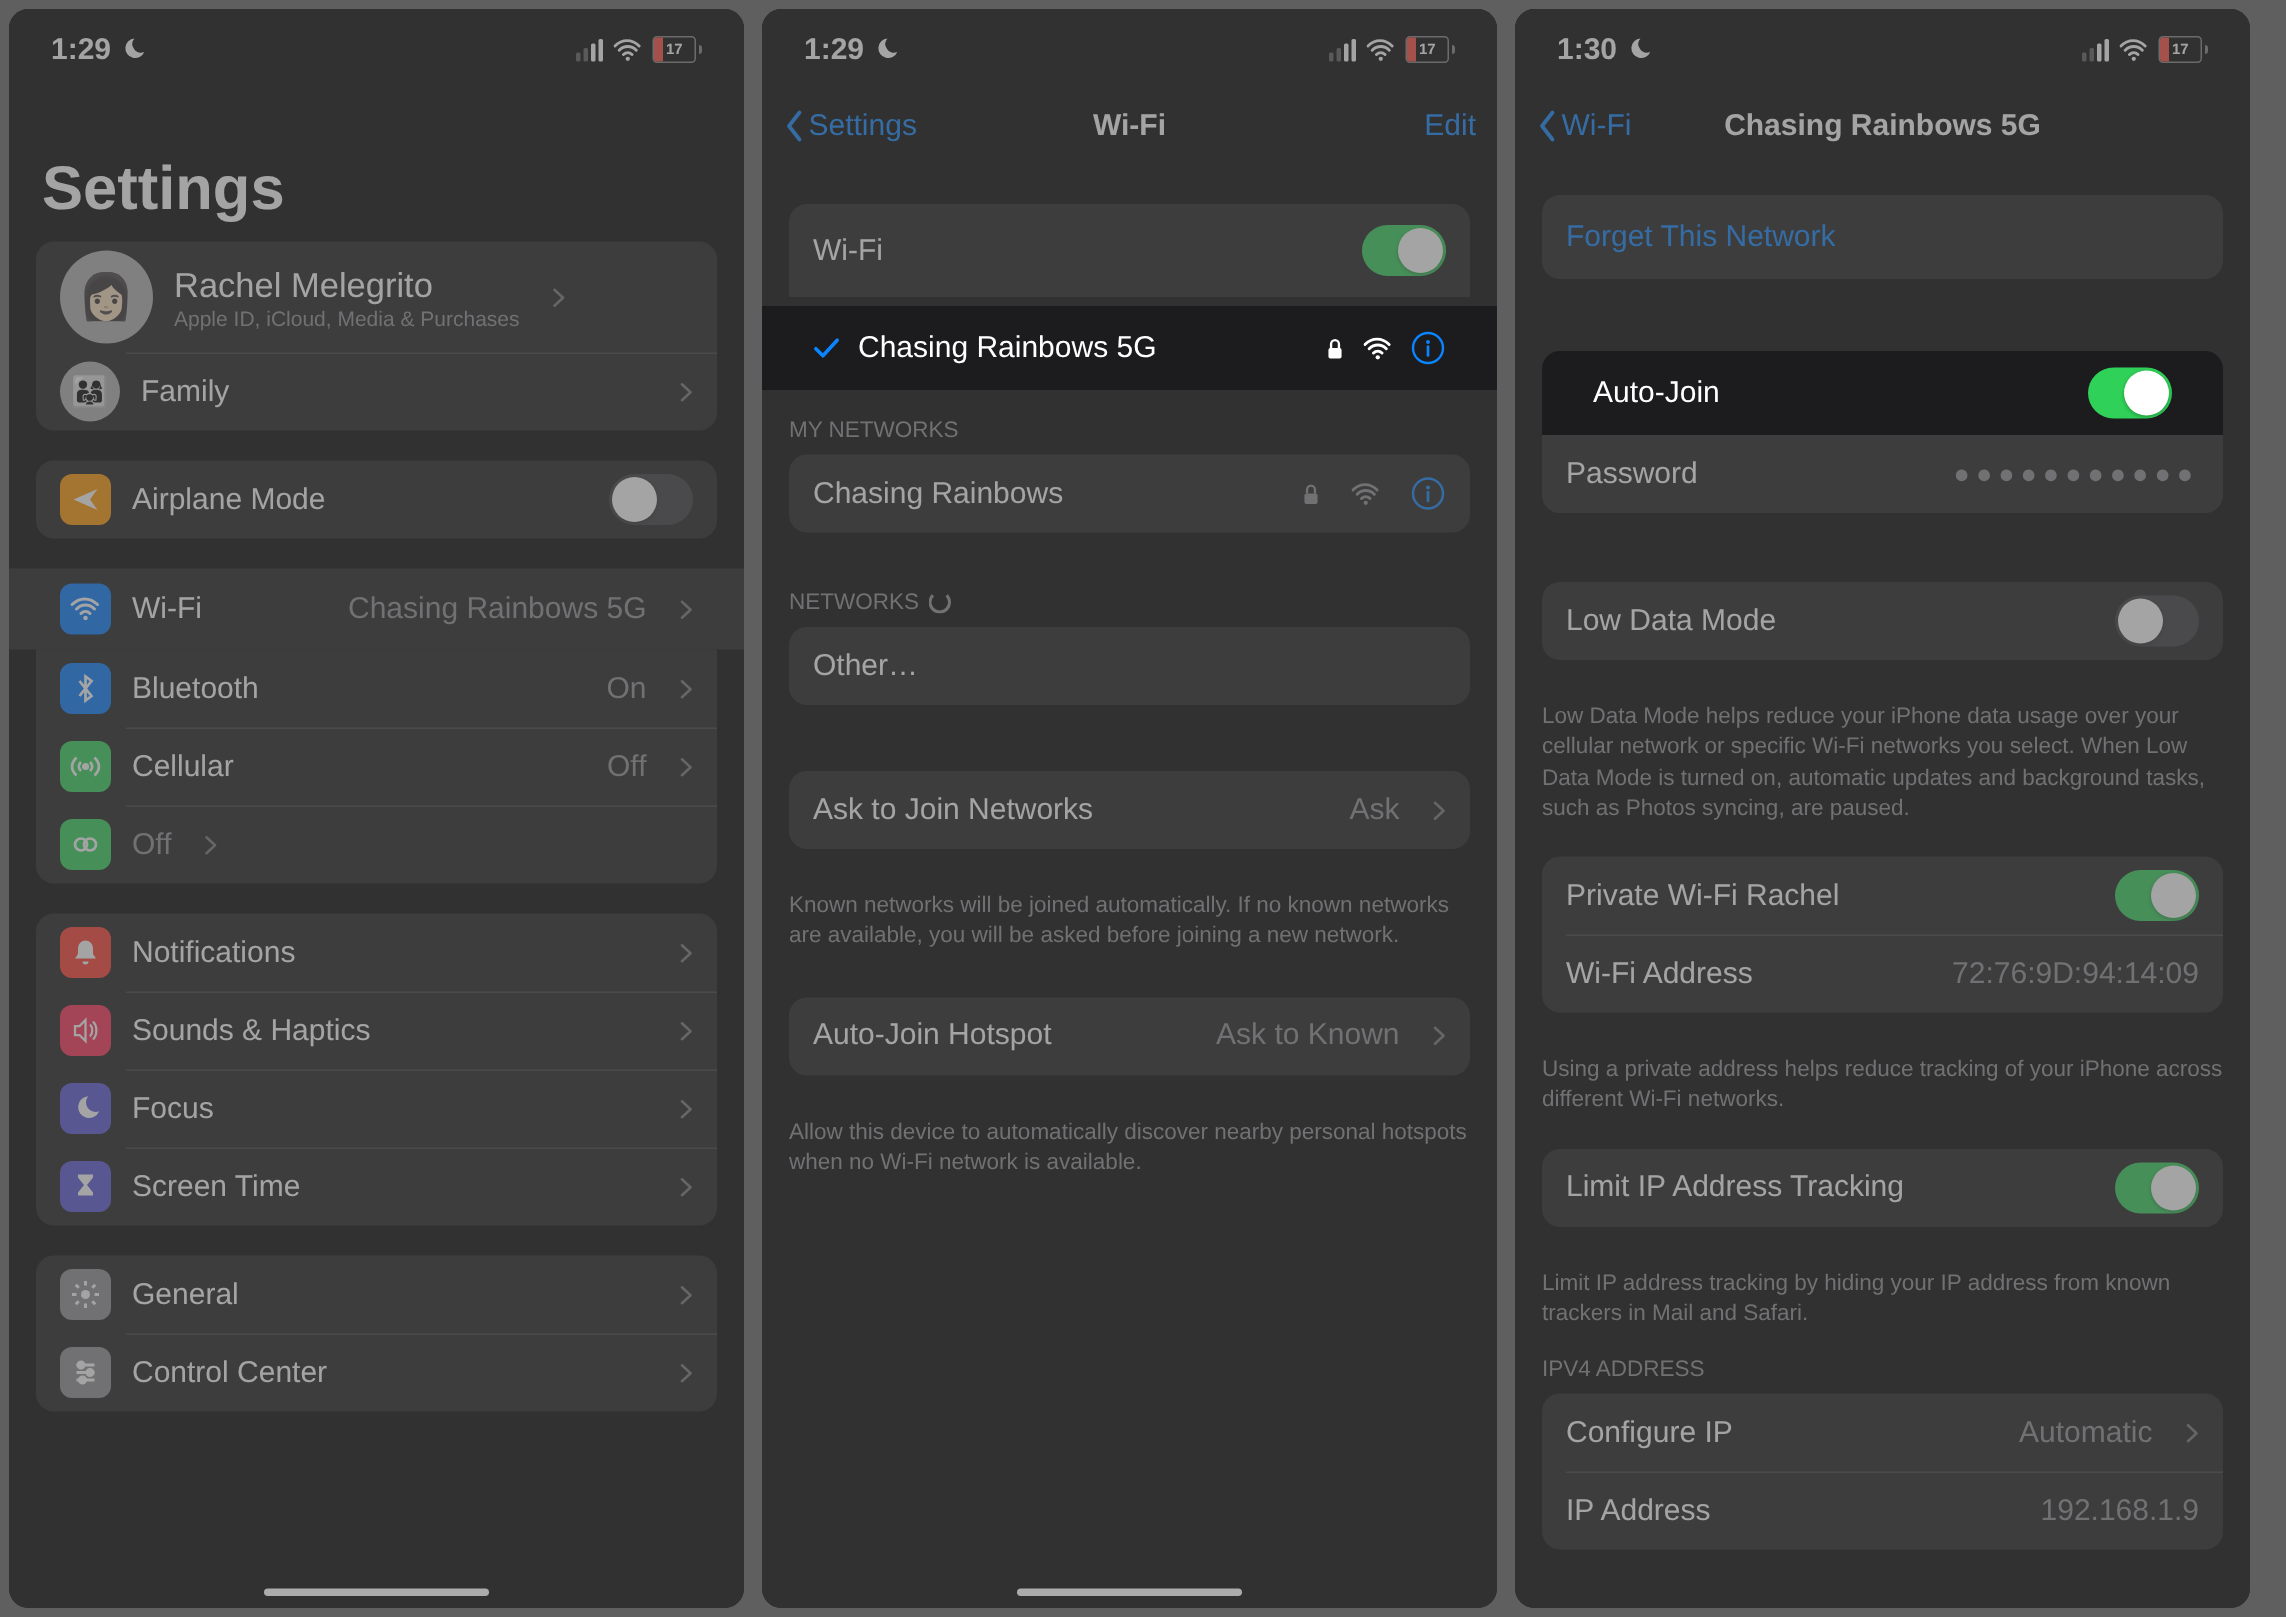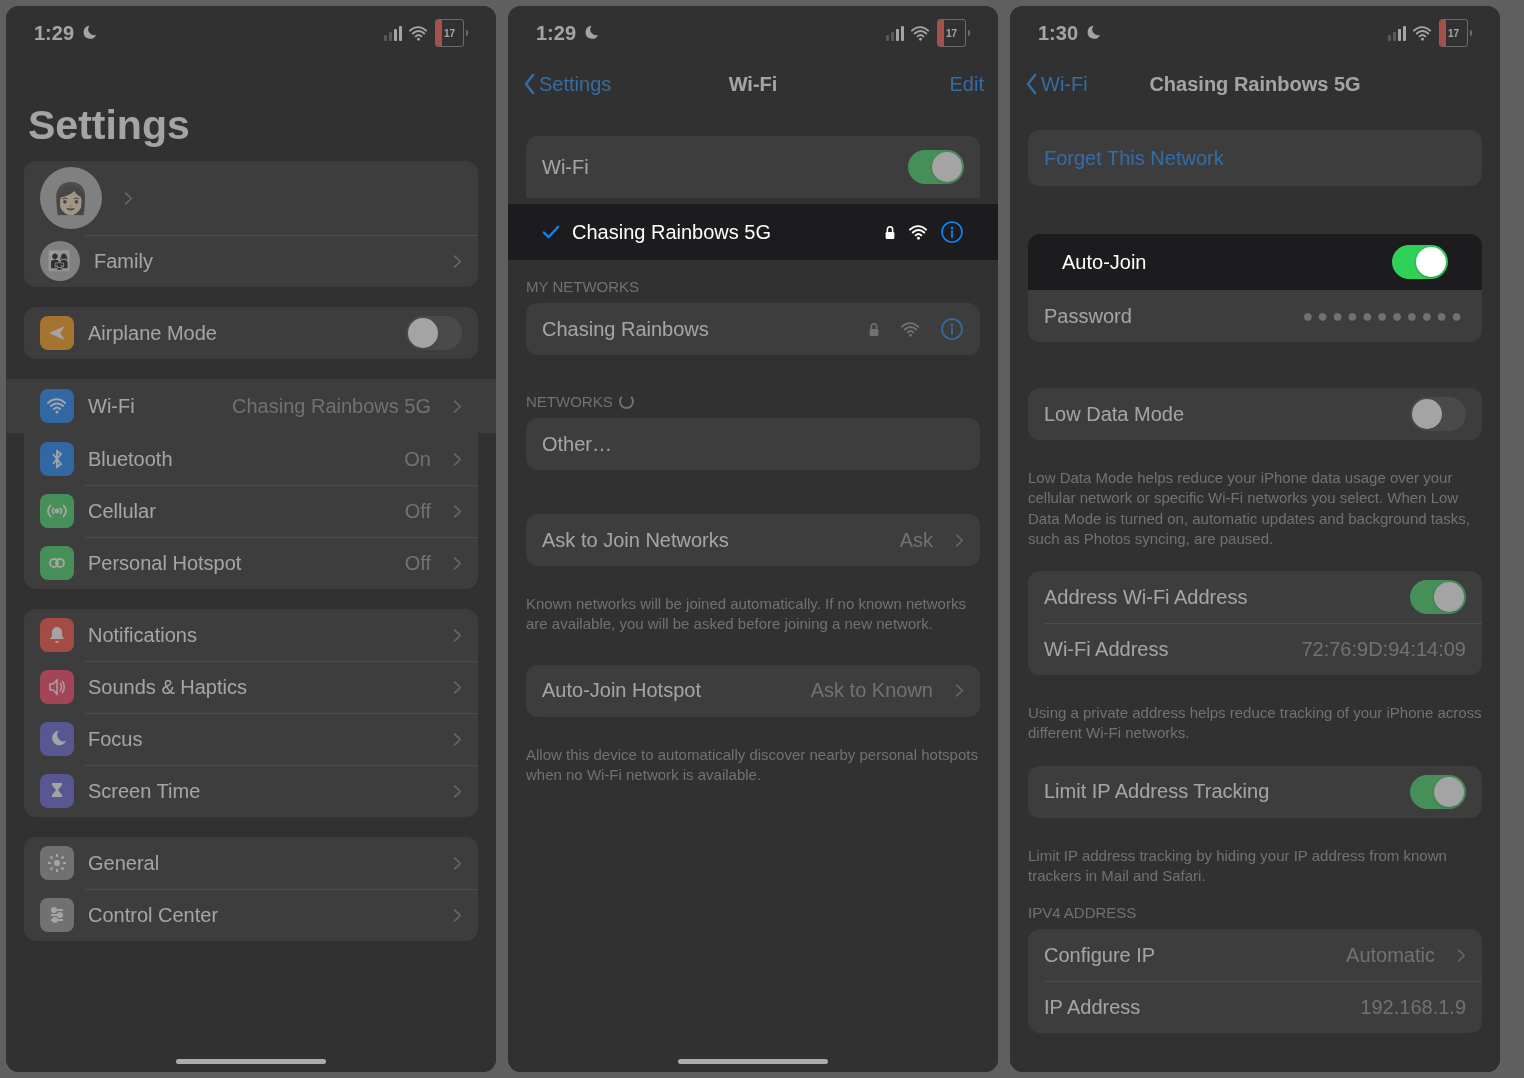--- a/index.html
+++ b/index.html
@@ -25,21 +25,21 @@
   .status-right{display:flex;align-items:center;gap:7px;margin-left:auto;}
   .moon-icon{width:18px;height:18px;}
   .cell-bars{display:flex;align-items:flex-end;gap:2px;}
   .cell-bars span{width:3px;background:rgba(255,255,255,0.35);border-radius:1px;}
   .cell-bars span:nth-child(1){height:6px;}
   .cell-bars span:nth-child(2){height:9px;}
   .cell-bars span:nth-child(3){height:12px;background:#fff;}
   .cell-bars span:nth-child(4){height:15px;background:#fff;}
   .wifi-icon{width:19px;height:19px;}
   .battery{display:flex;align-items:center;gap:2px;}
-  .batt-body{width:29px;height:28px;border:1px solid rgba(255,255,255,0.5);border-radius:3px;position:relative;display:flex;align-items:center;}
+  .batt-body{width:29px;height:18px;border:1px solid rgba(255,255,255,0.5);border-radius:3px;position:relative;display:flex;align-items:center;}
   .batt-fill{height:100%;width:22%;background:#ff453a;border-radius:2px 0 0 2px;}
   .batt-txt{position:absolute;inset:0;display:flex;align-items:center;justify-content:center;font-size:10px;font-weight:700;color:#fff;}
   .batt-tip{width:2px;height:6px;background:rgba(255,255,255,0.5);border-radius:0 2px 2px 0;}
 
   
   .nav-bar{display:flex;align-items:center;height:48px;padding:0 14px;color:var(--txt);position:relative;}
   .nav-back{display:flex;align-items:center;gap:3px;color:var(--txt-blue);font-size:20px;}
   .nav-title{position:absolute;left:0;right:0;text-align:center;font-size:20px;font-weight:600;pointer-events:none;}
   .nav-edit{margin-left:auto;color:var(--txt-blue);font-size:20px;}
   .chev-back{width:14px;height:22px;}
@@ -164,20 +164,24 @@
         </div>
       </div>
     </div>
 
     <div class="large-title">Settings</div>
 
     <div class="scroll">
       <div class="group">
         <div class="row profile-row">
           <div class="avatar">👩🏻</div>
+          <div class="profile-text">
+            <span class="profile-name">Rachel Melegrito</span>
+            <span class="profile-sub">Apple ID, iCloud, Media &amp; Purchases</span>
+          </div>
           <svg class="row-chev" viewBox="0 0 11 15">
               <use href="#chev-r"></use>
             </svg>
         </div>
         <div class="row">
           <div class="avatar small">👨‍👩‍👧</div>
           <span class="row-label">Family</span>
           <svg class="row-chev" viewBox="0 0 11 15">
               <use href="#chev-r"></use>
             </svg>
@@ -239,21 +243,20 @@
               <use href="#chev-r"></use>
             </svg>
         </div>
         <div class="row">
           <div class="app-icon" style="background:#30d158">
               <svg viewBox="0 0 20 20" stroke="#fff" stroke-width="1.8" fill="none">
                 <circle cx="7" cy="10" r="4"></circle>
                 <circle cx="13" cy="10" r="4"></circle>
               </svg>
             </div>
-          <span class="row-label">Personal Hotspot</span>
           <span class="row-value">Off</span>
           <svg class="row-chev" viewBox="0 0 11 15">
               <use href="#chev-r"></use>
             </svg>
         </div>
       </div>
 
       <div class="group">
         <div class="row">
           <div class="app-icon" style="background:#ff3b30">
@@ -534,21 +537,21 @@
             </div>
         </div>
       </div>
     </div>
     <div class="sect-foot">Low Data Mode helps reduce your iPhone data usage over your cellular network or specific Wi-Fi networks you select. When Low Data Mode is turned on, automatic updates and background tasks, such as Photos syncing, are paused.</div>
 
     <div style="height:22px"></div>
     <div class="scroll">
       <div class="group">
         <div class="row noicon">
-          <span class="row-label">Address Wi-Fi Address</span>
+          <span class="row-label">Private Wi-Fi Rachel</span>
           <div class="toggle on">
               <div class="knob"></div>
             </div>
         </div>
         <div class="row noicon">
           <span class="row-label">Wi-Fi Address</span>
           <span class="row-value">72:76:9D:94:14:09</span>
         </div>
       </div>
     </div>

